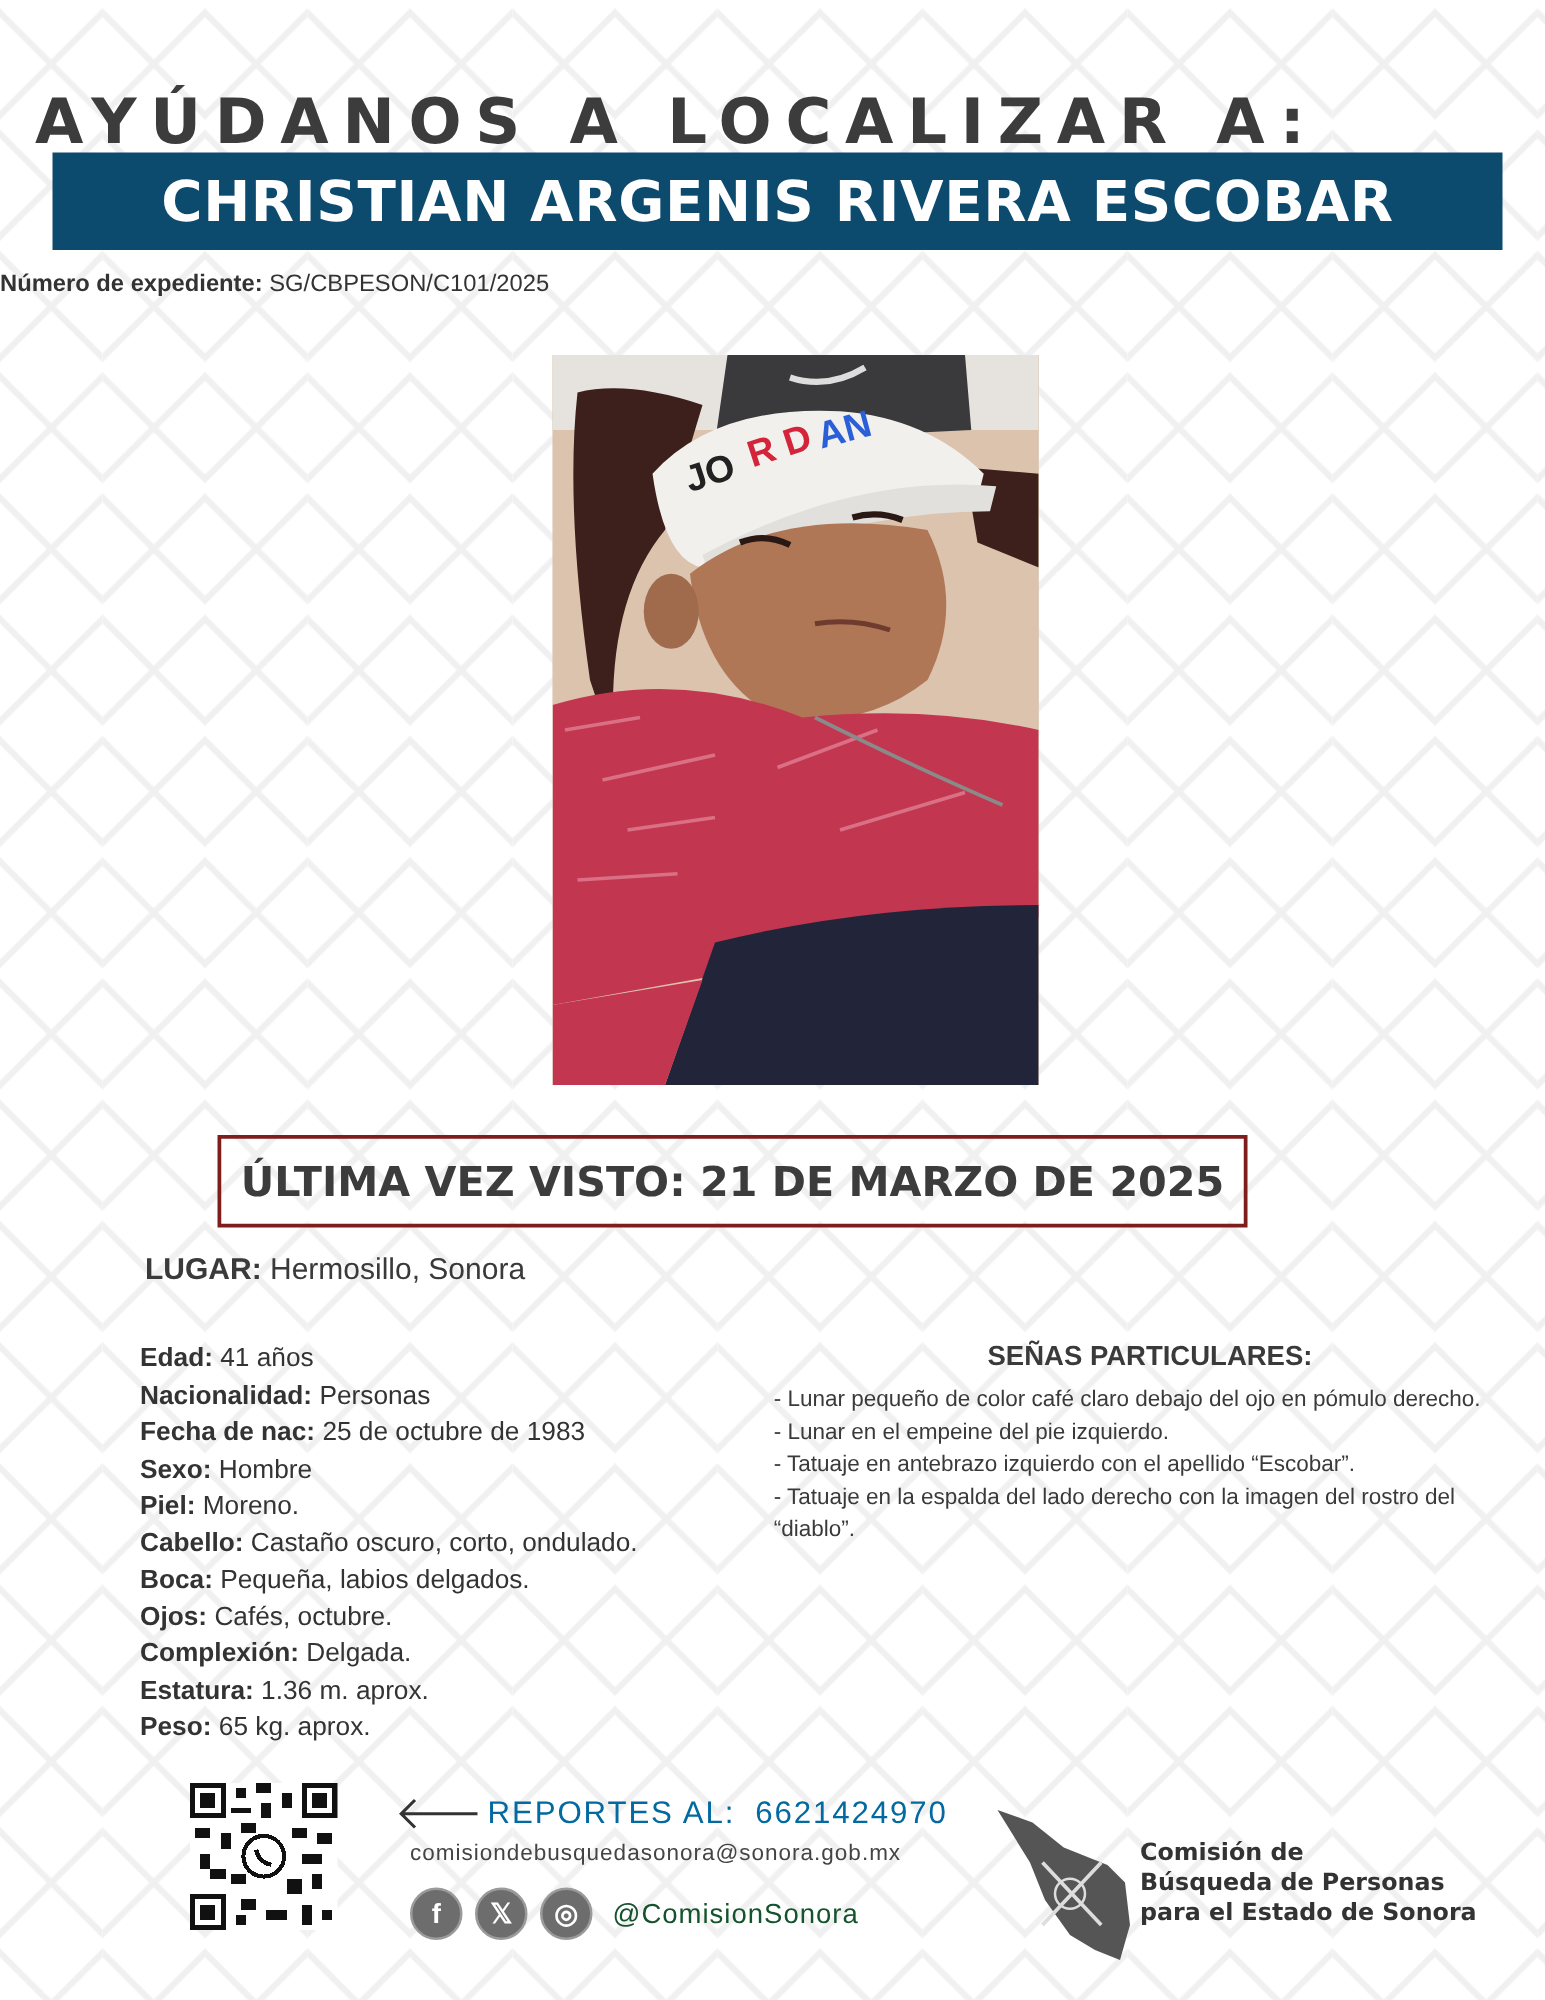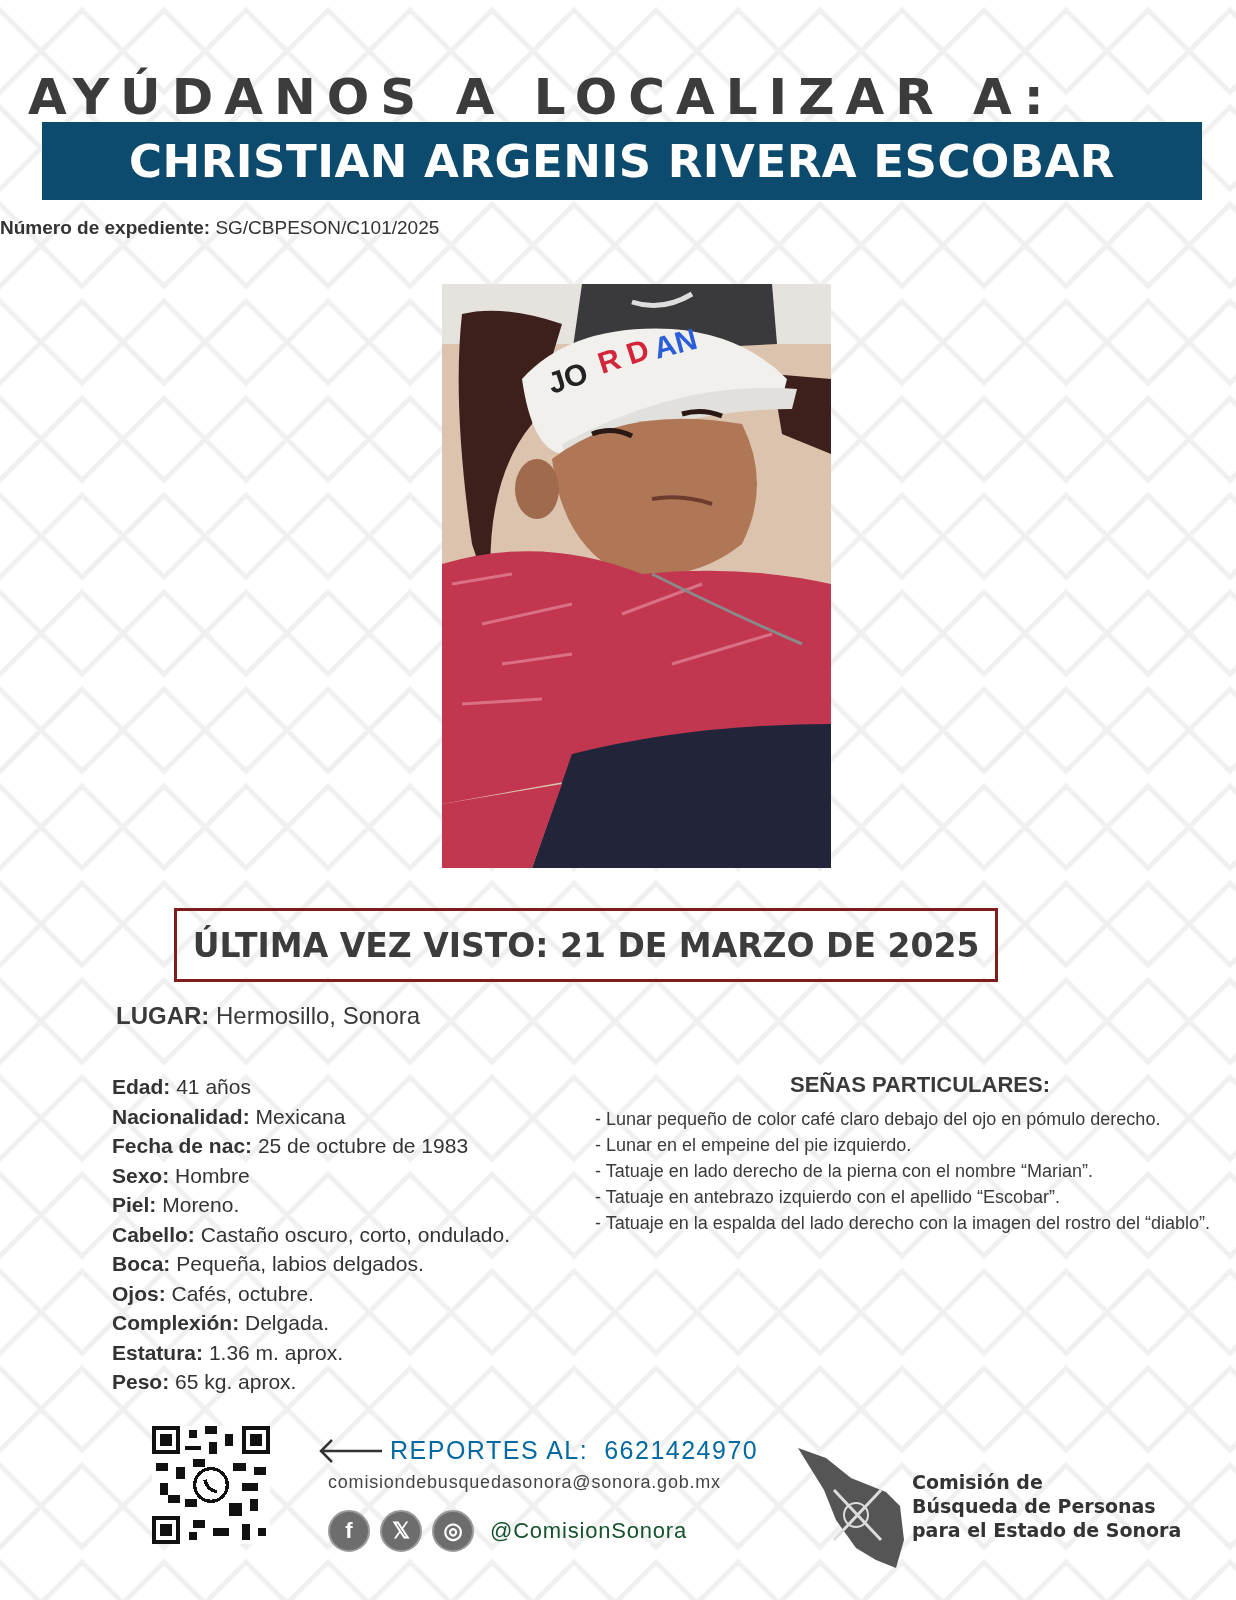--- a/index.html
+++ b/index.html
@@ -55,21 +55,21 @@
 
   .details { left:112px; top:1072px; width:480px; }
   .details .row { font-size:21px; line-height:29.5px; color:#333; white-space:nowrap; }
   .details .row b { font-weight:bold; }
 
   .senas { left:595px; top:1072px; width:620px; }
   .senas .title {
     text-align:center; font-weight:bold; font-size:22px; color:#3a3a3a;
     padding-left:30px; margin-bottom:8px;
   }
-  .senas .item { font-size:18px; line-height:26px; color:#3a3a3a; }
+  .senas .item { font-size:18px; line-height:26px; color:#3a3a3a;margin-left:24px; }
 
   .qr { left:152px; top:1426px; width:118px; height:118px; }
   .reportes {
     left:318px; top:1436px; font-size:25px; letter-spacing:1.5px; color:#0369a1;
     display:flex; align-items:center; gap:6px;
   }
   .email { left:328px; top:1472px; font-size:18px; letter-spacing:0.8px; color:#444; }
   .social { left:328px; top:1510px; display:flex; align-items:center; gap:10px; }
   .social .circle {
     width:42px; height:42px; border-radius:50%; background:#6d6d6d;
@@ -131,37 +131,36 @@
   <span>ÚLTIMA VEZ VISTO: 21 DE MARZO DE 2025</span>
 </div>
 
 <div class="layer lugar">
   <b>LUGAR:</b>
   <span>Hermosillo, Sonora</span>
 </div>
 
 <div class="layer details">
   <div class="row"><b>Edad:</b> <span>41 años</span></div>
-  <div class="row"><b>Nacionalidad:</b> <span>Mexicana</span></div>
+  <div class="row"><b>Nacionalidad:</b> <span>Personas</span></div>
   <div class="row"><b>Fecha de nac:</b> <span>25 de octubre de 1983</span></div>
   <div class="row"><b>Sexo:</b> <span>Hombre</span></div>
   <div class="row"><b>Piel:</b> <span>Moreno.</span></div>
   <div class="row"><b>Cabello:</b> <span>Castaño oscuro, corto, ondulado.</span></div>
   <div class="row"><b>Boca:</b> <span>Pequeña, labios delgados.</span></div>
   <div class="row"><b>Ojos:</b> <span>Cafés, octubre.</span></div>
   <div class="row"><b>Complexión:</b> <span>Delgada.</span></div>
   <div class="row"><b>Estatura:</b> <span>1.36 m. aprox.</span></div>
   <div class="row"><b>Peso:</b> <span>65 kg. aprox.</span></div>
 </div>
 
 <div class="layer senas">
   <div class="title">SEÑAS PARTICULARES:</div>
   <div class="item">- Lunar pequeño de color café claro debajo del ojo en pómulo derecho.</div>
   <div class="item">- Lunar en el empeine del pie izquierdo.</div>
-  <div class="item">- Tatuaje en lado derecho de la pierna con el nombre “Marian”.</div>
   <div class="item">- Tatuaje en antebrazo izquierdo con el apellido “Escobar”.</div>
   <div class="item">- Tatuaje en la espalda del lado derecho con la imagen del rostro del “diablo”.</div>
 </div>
 
 <div class="layer qr">
   <svg viewBox="0 0 29 29" width="118" height="118" shape-rendering="crispEdges">
     <rect width="29" height="29" fill="#fff"></rect>
     <g fill="#111">
       <rect x="0" y="0" width="7" height="7"></rect>
         <rect x="1" y="1" width="5" height="5" fill="#fff"></rect>

